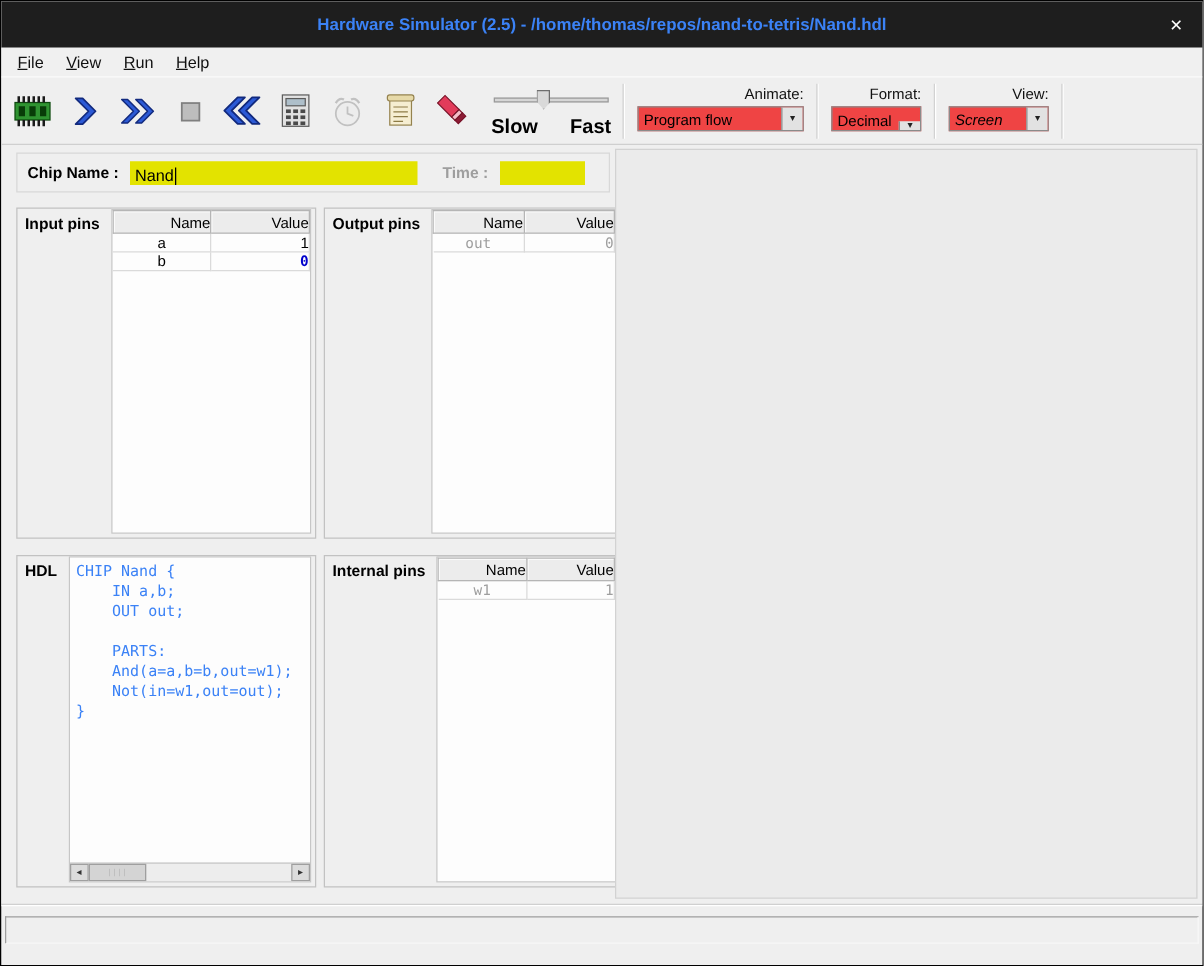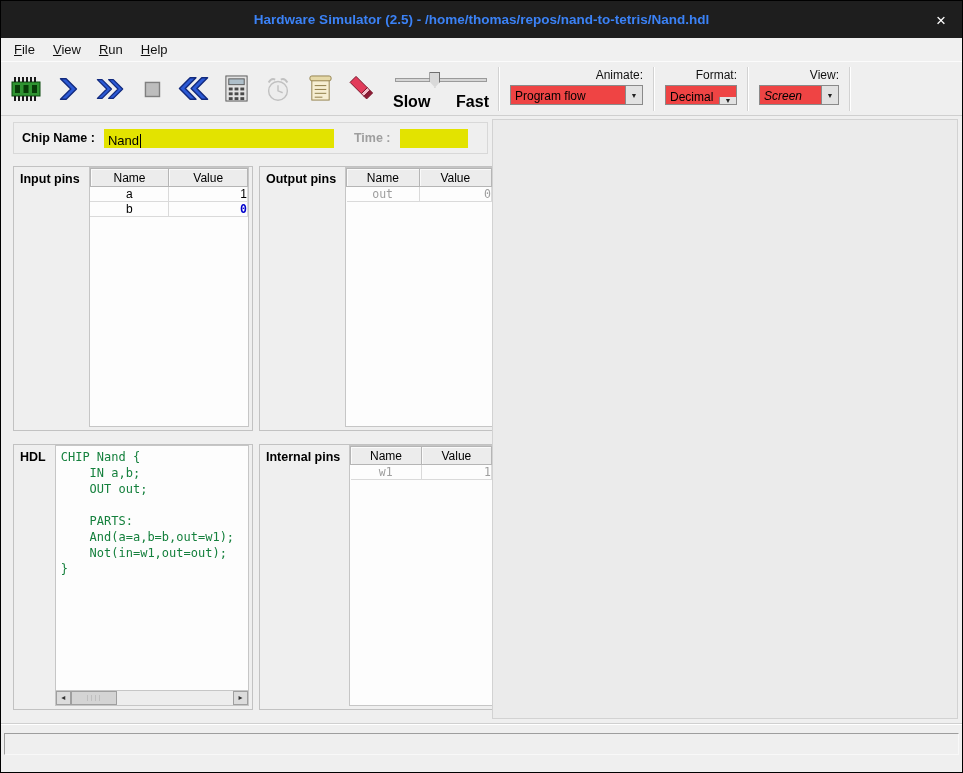--- a/index.html
+++ b/index.html
@@ -145,21 +145,21 @@
     background: #fdfdfd;
     overflow: hidden;
     display: flex; flex-direction: column; min-height: 0;
   }
 
   table.pin-table { width: 100%; border-collapse: collapse; font-size: 12px; table-layout: fixed; }
   table.pin-table th {
     background: #ececec;
     border: 1px solid #b5b5b5;
     box-shadow: inset 1px 1px 0 #fafafa;
-    font-weight: normal; height: 18px; text-align: center;
+    font-weight: normal; height: 18px; text-align: right;
   }
   table.pin-table td {
     border-right: 1px solid #dadada;
     border-bottom: 1px solid #dadada;
     height: 15px; padding: 0;
   }
   td.name { text-align: center; }
   td.value { text-align: right; padding-right: 3px; }
   tr.dim td {
     color: #9e9e9e;
@@ -168,21 +168,21 @@
   td.changed {
     color: #0000cc; font-weight: bold;
     font-family: "DejaVu Sans Mono", monospace; font-size: 11.5px;
   }
 
   
   .hdl-code {
     flex: 1; margin: 0; padding: 3px 5px;
     font-family: "DejaVu Sans Mono", monospace;
     font-size: 12px; line-height: 16px;
-    color: #15803d; white-space: pre; overflow: hidden;
+    color: #3b82f6; white-space: pre; overflow: hidden;
   }
   .hscroll {
     height: 15px; flex: 0 0 15px;
     display: flex;
     border-top: 1px solid #c6c6c6;
     background: #ededed;
   }
   .sb-btn {
     width: 15px; flex: 0 0 15px;
     background: #dcdcdc; border: 1px solid #9f9f9f;

